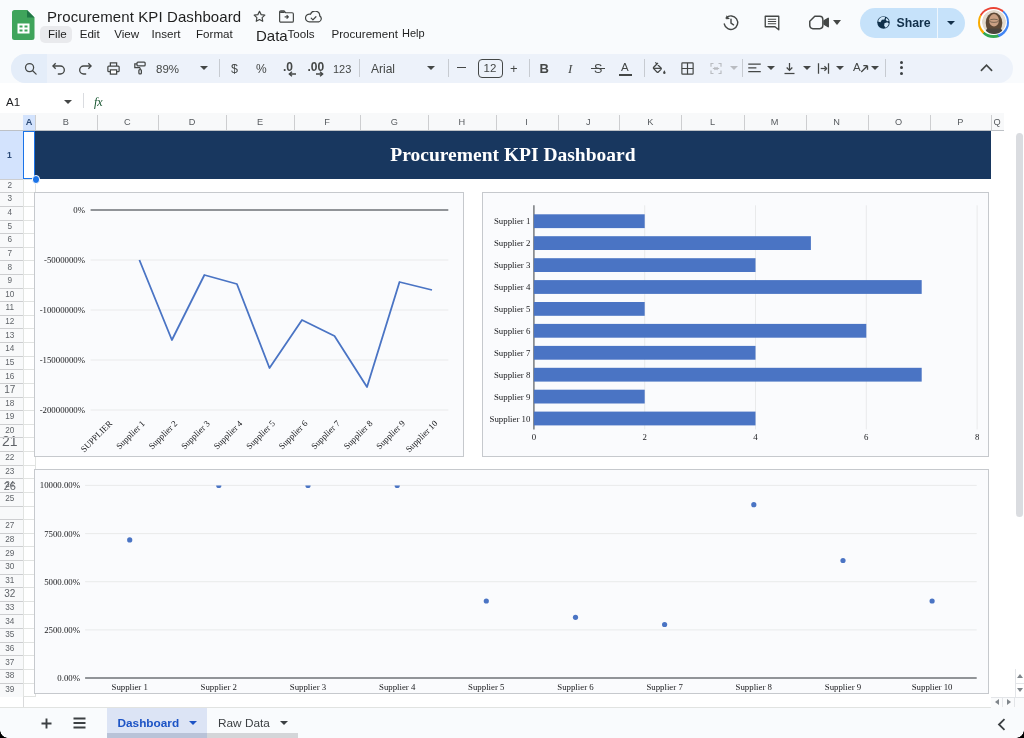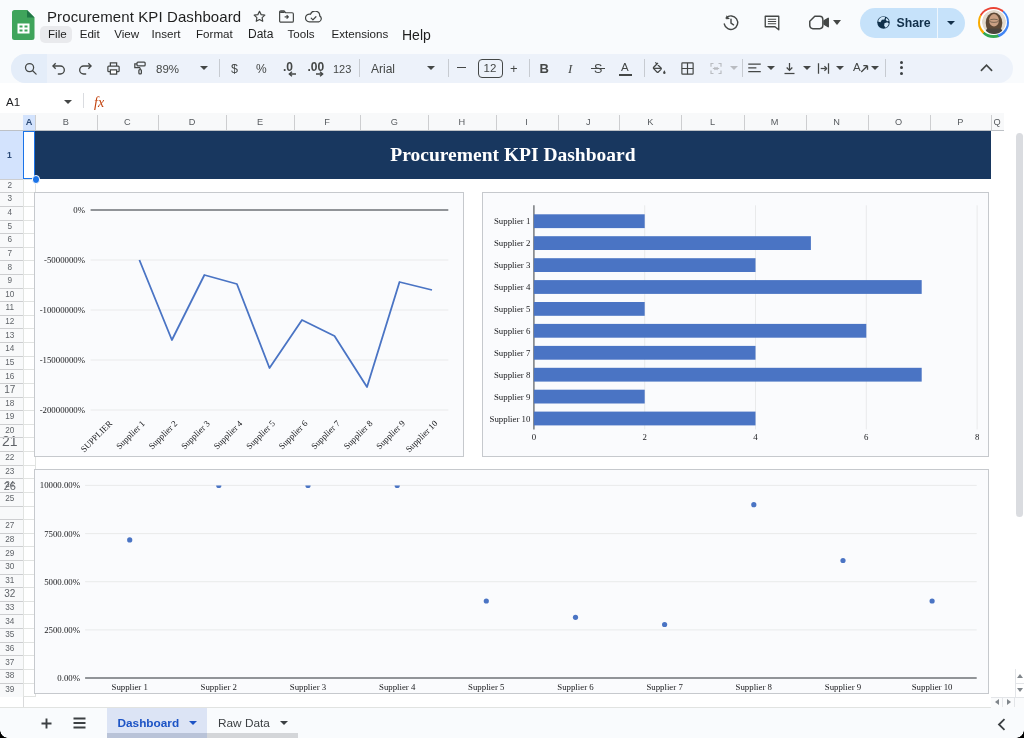--- a/index.html
+++ b/index.html
@@ -18,24 +18,24 @@
 <svg class="a" style="left:305px;top:11px" width="17" height="12" viewBox="0 0 26 18" fill="none" stroke="#444746" stroke-width="1.9">
     <path d="M7 16.5 a6 6 0 1 1 1.3-11.8 A7.4 7.4 0 0 1 22.6 7.3 5.1 5.1 0 0 1 21 16.5 Z"></path>
     <path d="M9.5 10.8l2.6 2.6 4.6-4.8" stroke-linecap="round" stroke-linejoin="round"></path>
   </svg>
 <div class="a" style="left:39.8px;top:25.7px;width:32.5px;height:17.6px;background:#e9eaed;border-radius:5px"></div>
 <div class="a" style="left:48px;top:27px;font-size:11.6px;color:#1f1f1f">File</div>
 <div class="a" style="left:79.7px;top:27px;font-size:11.6px;color:#1f1f1f">Edit</div>
 <div class="a" style="left:114.2px;top:27px;font-size:11.6px;color:#1f1f1f">View</div>
 <div class="a" style="left:151.5px;top:27px;font-size:11.6px;color:#1f1f1f">Insert</div>
 <div class="a" style="left:196px;top:27px;font-size:11.6px;color:#1f1f1f">Format</div>
-<div class="a" style="left:248px;top:27px;font-size:12px;color:#1f1f1f">Data</div>
+<div class="a" style="left:256px;top:27px;font-size:15px;color:#1f1f1f">Data</div>
 <div class="a" style="left:287.5px;top:27px;font-size:11.6px;color:#1f1f1f">Tools</div>
-<div class="a" style="left:331.5px;top:27px;font-size:11.6px;color:#1f1f1f">Extensions</div>
-<div class="a" style="left:402px;top:27px;font-size:14px;color:#1f1f1f">Help</div>
+<div class="a" style="left:331.5px;top:27px;font-size:11.6px;color:#1f1f1f">Procurement</div>
+<div class="a" style="left:402px;top:27px;font-size:11px;color:#1f1f1f">Help</div>
 <svg class="ic" style="left:722px;top:13.5px" width="18" height="18" viewBox="0 0 24 24" fill="none" stroke="#444746" stroke-width="1.9">
     <path d="M5.5 5.2 A9 9 0 1 1 3.1 13.4" stroke-linecap="round"></path>
     <path d="M5.8 1.8 5.5 7l5-.3" fill="#444746" stroke="none"></path>
     <path d="M12 7v5.3l3.4 2.1" stroke-linecap="round"></path>
   </svg>
 <svg class="ic" style="left:763px;top:13.5px" width="18" height="18" viewBox="0 0 24 24" fill="none" stroke="#444746" stroke-width="1.8">
     <path d="M21 3H3v14h13l5 4z" stroke-linejoin="round"></path>
     <path d="M6.5 7h11M6.5 10h11M6.5 13h11" stroke-width="1.6"></path>
   </svg>
 <svg class="ic" style="left:809px;top:15px" width="20" height="15" viewBox="0 0 26 18" fill="none" stroke="#444746" stroke-width="1.9">
@@ -186,21 +186,21 @@
 <div class="a" style="left:899.5px;top:71.5px;width:3px;height:3px;border-radius:50%;background:#3c4043"></div>
 <div class="ic" style="left:980px;top:63px">
     <svg width="13" height="9" viewBox="0 0 14 9" fill="none" stroke="#444746" stroke-width="1.8">
       <path d="M1.5 7.5 7 2l5.5 5.5" stroke-linecap="round"></path>
     </svg>
   </div>
 <div class="a" style="left:0;top:83px;width:1024px;height:30.3px;background:#fff;border-bottom:1px solid #e1e3e1"></div>
 <div class="a" style="left:6px;top:96px;font-size:11.5px;color:#202124">A1</div>
 <div class="a" style="left:64px;top:100px;width:0;height:0;border-left:4px solid transparent;border-right:4px solid transparent;border-top:4.6px solid #444746"></div>
 <div class="a" style="left:83px;top:93px;width:1px;height:15px;background:#dadce0"></div>
-<div class="a" style="left:94px;top:94.5px;font-size:14px;font-style:italic;font-family:'Liberation Serif',serif;color:#c2410c">fx</div>
+<div class="a" style="left:94px;top:94.5px;font-size:12px;font-style:italic;font-family:'Liberation Serif',serif;color:#14532d">fx</div>
 <div class="a" style="left:0;top:113.3px;width:1024px;height:583.2px;background:#fff"></div>
 <div class="a" style="left:0;top:113.3px;width:1003.5px;height:17.200000000000003px;background:#f8f9fa;border-bottom:1px solid #bdc1c6"></div>
 <div class="a" style="left:23px;top:115.3px;width:1px;height:15.200000000000003px;background:#cdced0"></div>
 <div class="a" style="left:35px;top:115.3px;width:1px;height:15.200000000000003px;background:#cdced0"></div>
 <div class="a" style="left:96.5px;top:115.3px;width:1px;height:15.200000000000003px;background:#cdced0"></div>
 <div class="a" style="left:157.9px;top:115.3px;width:1px;height:15.200000000000003px;background:#cdced0"></div>
 <div class="a" style="left:226.2px;top:115.3px;width:1px;height:15.200000000000003px;background:#cdced0"></div>
 <div class="a" style="left:293.9px;top:115.3px;width:1px;height:15.200000000000003px;background:#cdced0"></div>
 <div class="a" style="left:360.4px;top:115.3px;width:1px;height:15.200000000000003px;background:#cdced0"></div>
 <div class="a" style="left:428.1px;top:115.3px;width:1px;height:15.200000000000003px;background:#cdced0"></div>

